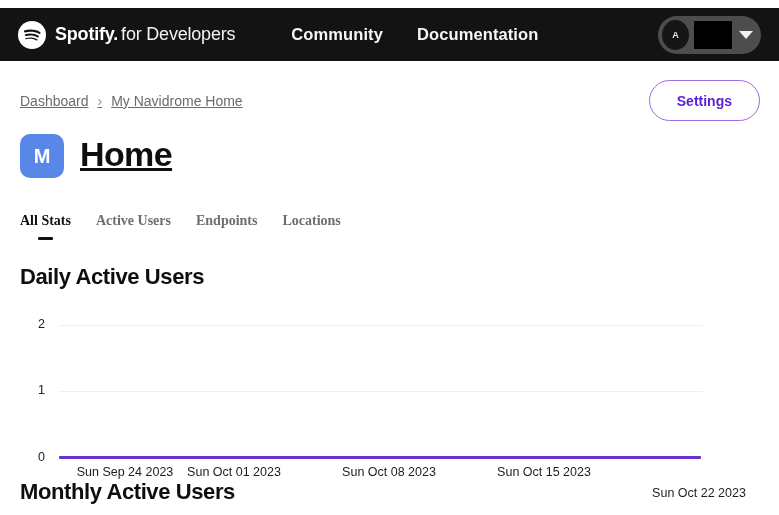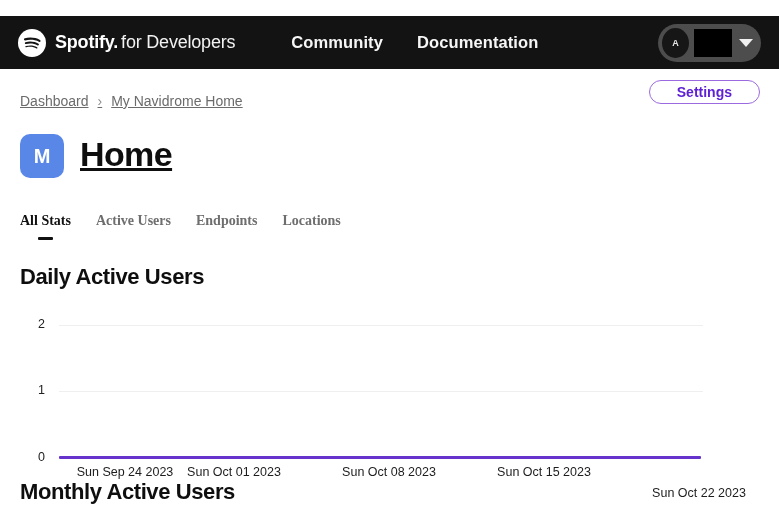--- a/index.html
+++ b/index.html
@@ -1,21 +1,21 @@
 <!DOCTYPE html>
 <html><head>
 <meta charset="utf-8">
 <style>
   * { margin:0; padding:0; box-sizing:border-box; }
   html,body { background:#fff; }
   body { font-family:"Liberation Sans", sans-serif; }
   .page { position:relative; width:779px; height:515px; background:#ffffff; overflow:hidden; }
 
   
-  .navbar { position:absolute; left:0; top:16px; width:779px; height:53px; background:#131313;
+  .navbar { position:absolute; left:0; top:8px; width:779px; height:53px; background:#131313;
             display:flex; align-items:center; padding:0 18px; }
   .brand { display:flex; align-items:center; gap:9px; cursor:pointer; }
   .brand-icon { width:28px; height:28px; display:block; }
   .brand-text { color:#ffffff; font-size:18px; letter-spacing:-0.2px; white-space:nowrap; }
   .brand-word { font-weight:700; }
   .brand-sep { font-weight:700; }
   .brand-suffix { font-weight:300; margin-left:3px; color:#f2f2f2; }
   .nav-links { display:flex; align-items:center; gap:34px; margin-left:56px; }
   .nav-link { color:#f6f6f6; font-size:16.5px; font-weight:600; letter-spacing:0.1px; cursor:pointer; }
   .profile-pill { margin-left:auto; width:103px; height:38px; border-radius:19px; background:#4d4d4d;
@@ -24,21 +24,21 @@
                    font-size:9px; font-weight:700; display:flex; align-items:center; justify-content:center; }
   .redacted-box { width:42px; height:28px; background:#000; margin-left:5px; }
   .caret-down { width:0; height:0; margin-left:7px; border-left:7px solid transparent;
                 border-right:7px solid transparent; border-top:8px solid #f0f0f0; }
 
   
   .breadcrumb { position:absolute; left:20px; top:93px; display:flex; align-items:center; gap:9px;
                 font-size:14px; color:#6b6b6b;text-decoration:underline; }
   .crumb { cursor:pointer; }
   .crumb-sep { color:#8f8f8f; font-size:14px; }
-  .settings-btn { position:absolute; right:19px; top:80px; height:24px; padding:0 27px;
+  .settings-btn { position:absolute; right:19px; top:80px; height:41px; padding:0 27px;
                   background:#fff; border:1px solid #9b6ae0; border-radius:21px;
                   color:#5e21d3; font-size:14px; font-weight:700; font-family:"Liberation Sans", sans-serif;
                   cursor:pointer; }
 
   
   .app-badge { position:absolute; left:20px; top:134px; width:44px; height:44px; border-radius:10px;
                background:#5987e8; color:#fff; font-size:20px; font-weight:700;
                display:flex; align-items:center; justify-content:center; }
   .app-title { position:absolute; left:80px; top:135px; font-size:34px; font-weight:700;
                color:#0e0e0e; letter-spacing:-0.6px;text-decoration:underline; }

